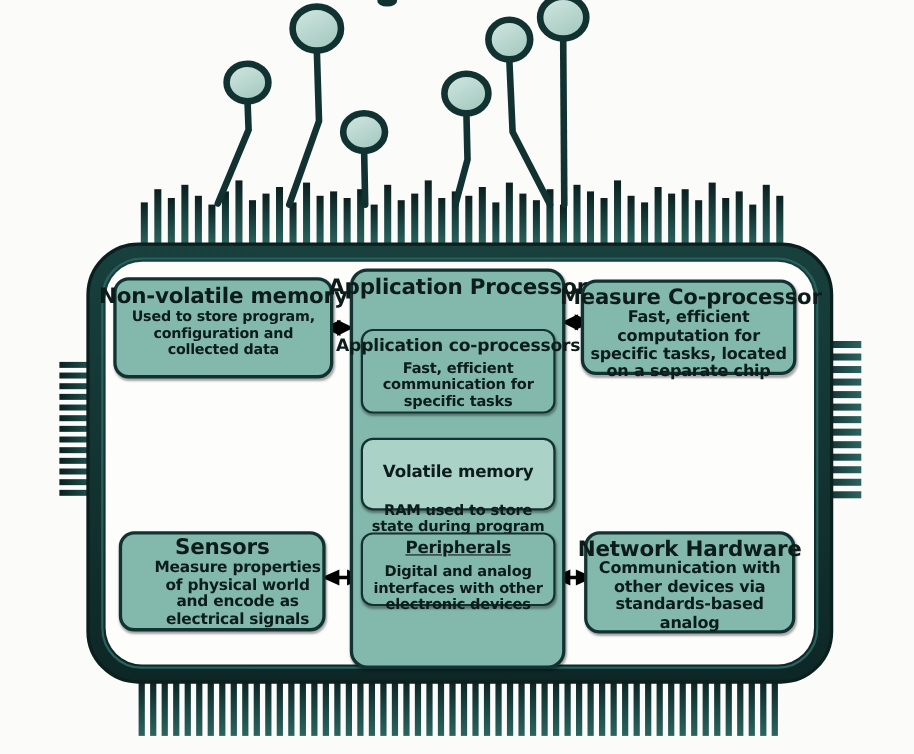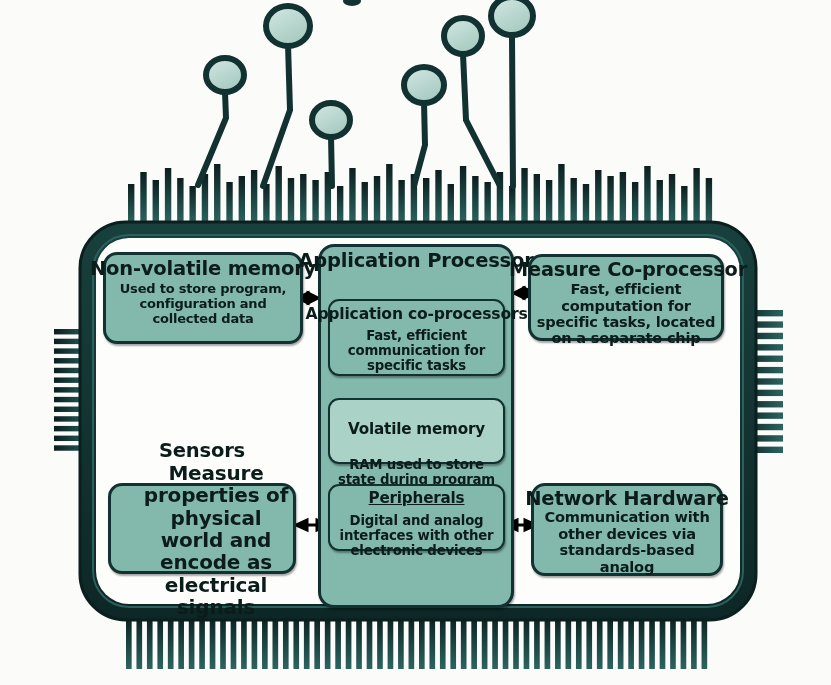--- a/index.html
+++ b/index.html
@@ -48,21 +48,21 @@
 
   #ap{left:318px;top:244px;width:196px;height:364px;padding-top:4px;border-radius:16px;}
   #ap .ttl{font-size:19.5px;}
 
   #dcp{left:528px;top:254px;width:196px;height:87px;padding-top:3px;}
   #dcp .ttl{font-size:19.3px;position:relative;left:2px;}
   #dcp .desc{font-size:14.6px;margin-top:1px;}
 
   #sensors{left:108px;top:483px;width:188px;height:91px;padding-top:3px;justify-content:center;}
   #sensors .ttl{font-size:19.5px;}
-  #sensors .desc{font-size:20px;margin-top:0px;padding-left:28px;}
+  #sensors .desc{font-size:14px;margin-top:0px;padding-left:28px;}
 
   #nethw{left:531px;top:483px;width:192px;height:93px;padding-top:3px;}
   #nethw .ttl{font-size:19.5px;}
   #nethw .desc{font-size:14.6px;margin-top:0px;}
 
   
   #icp{left:328px;top:299px;width:177px;height:77px;padding-top:5px;border-width:2px;border-radius:11px;}
   #icp .ttl{font-size:15.6px;}
   #icp .desc{font-size:13.3px;margin-top:7px;}
 

